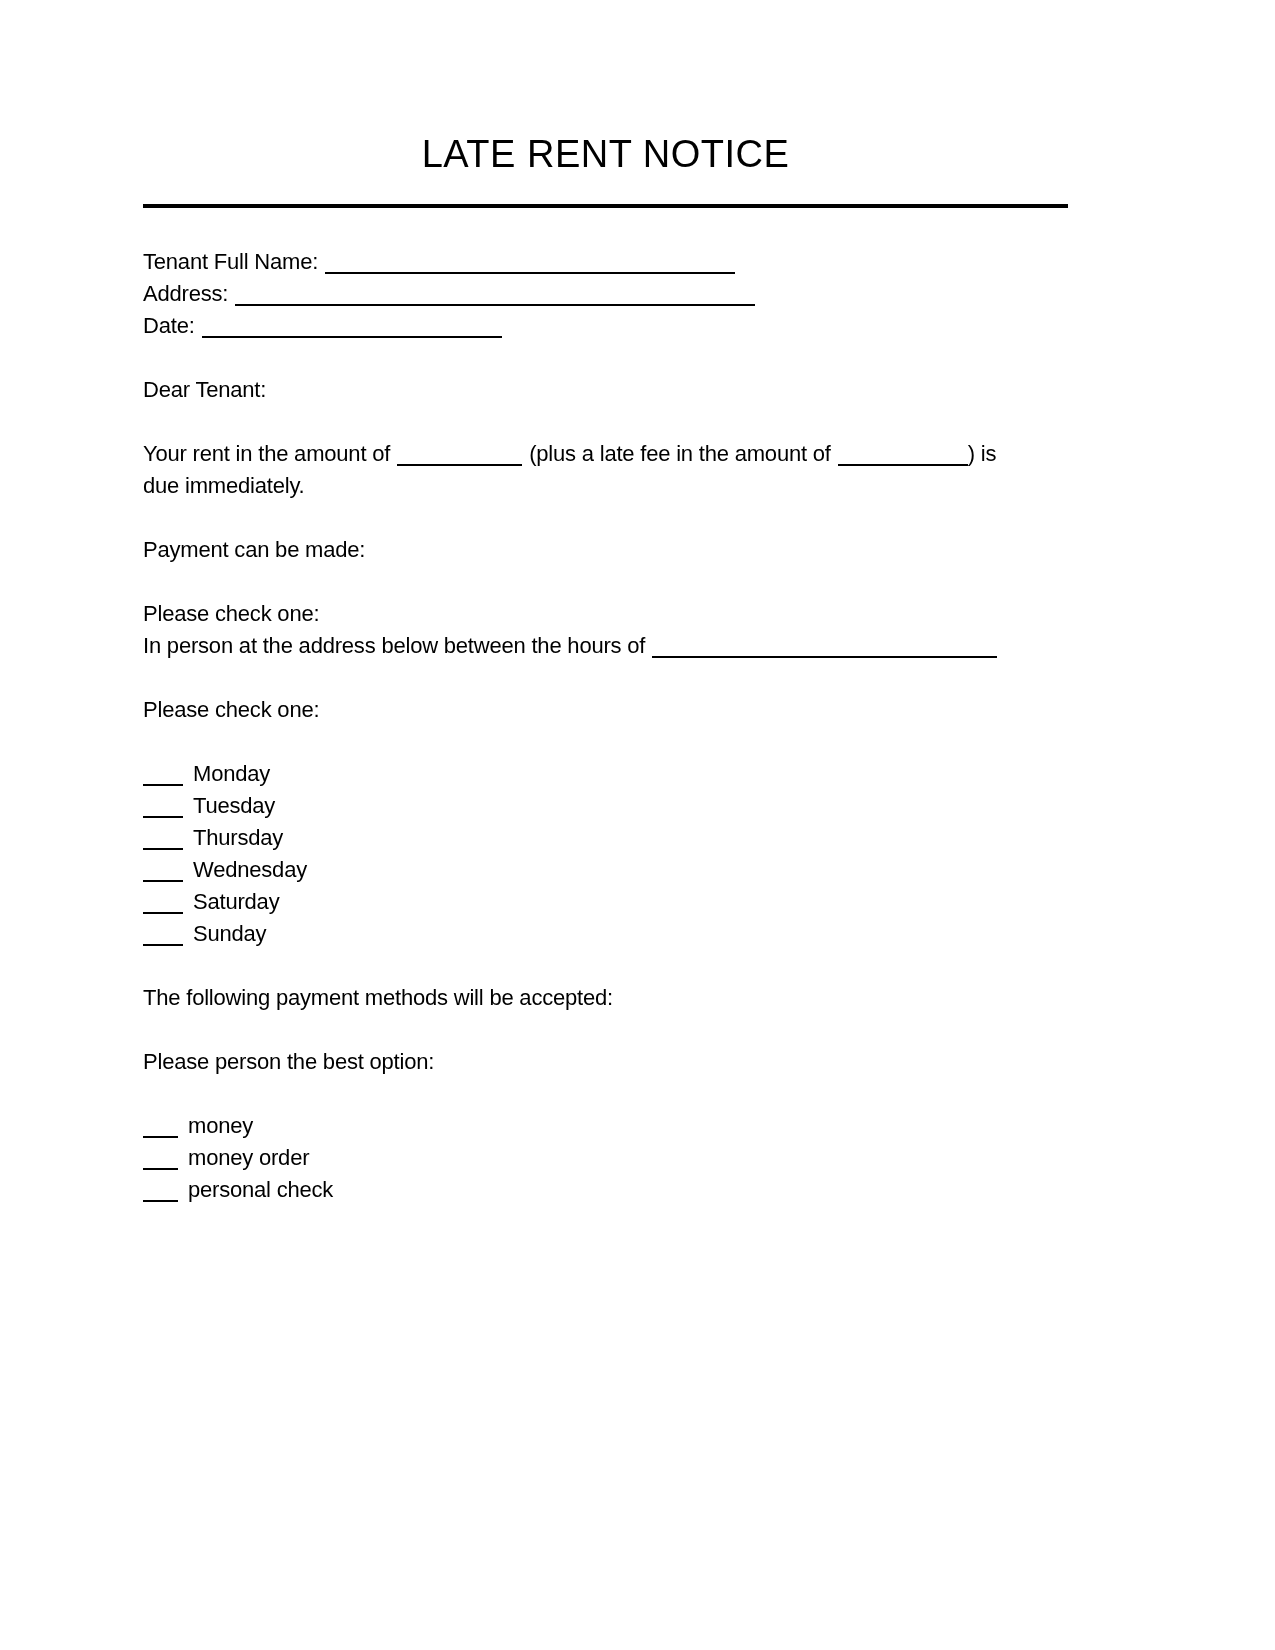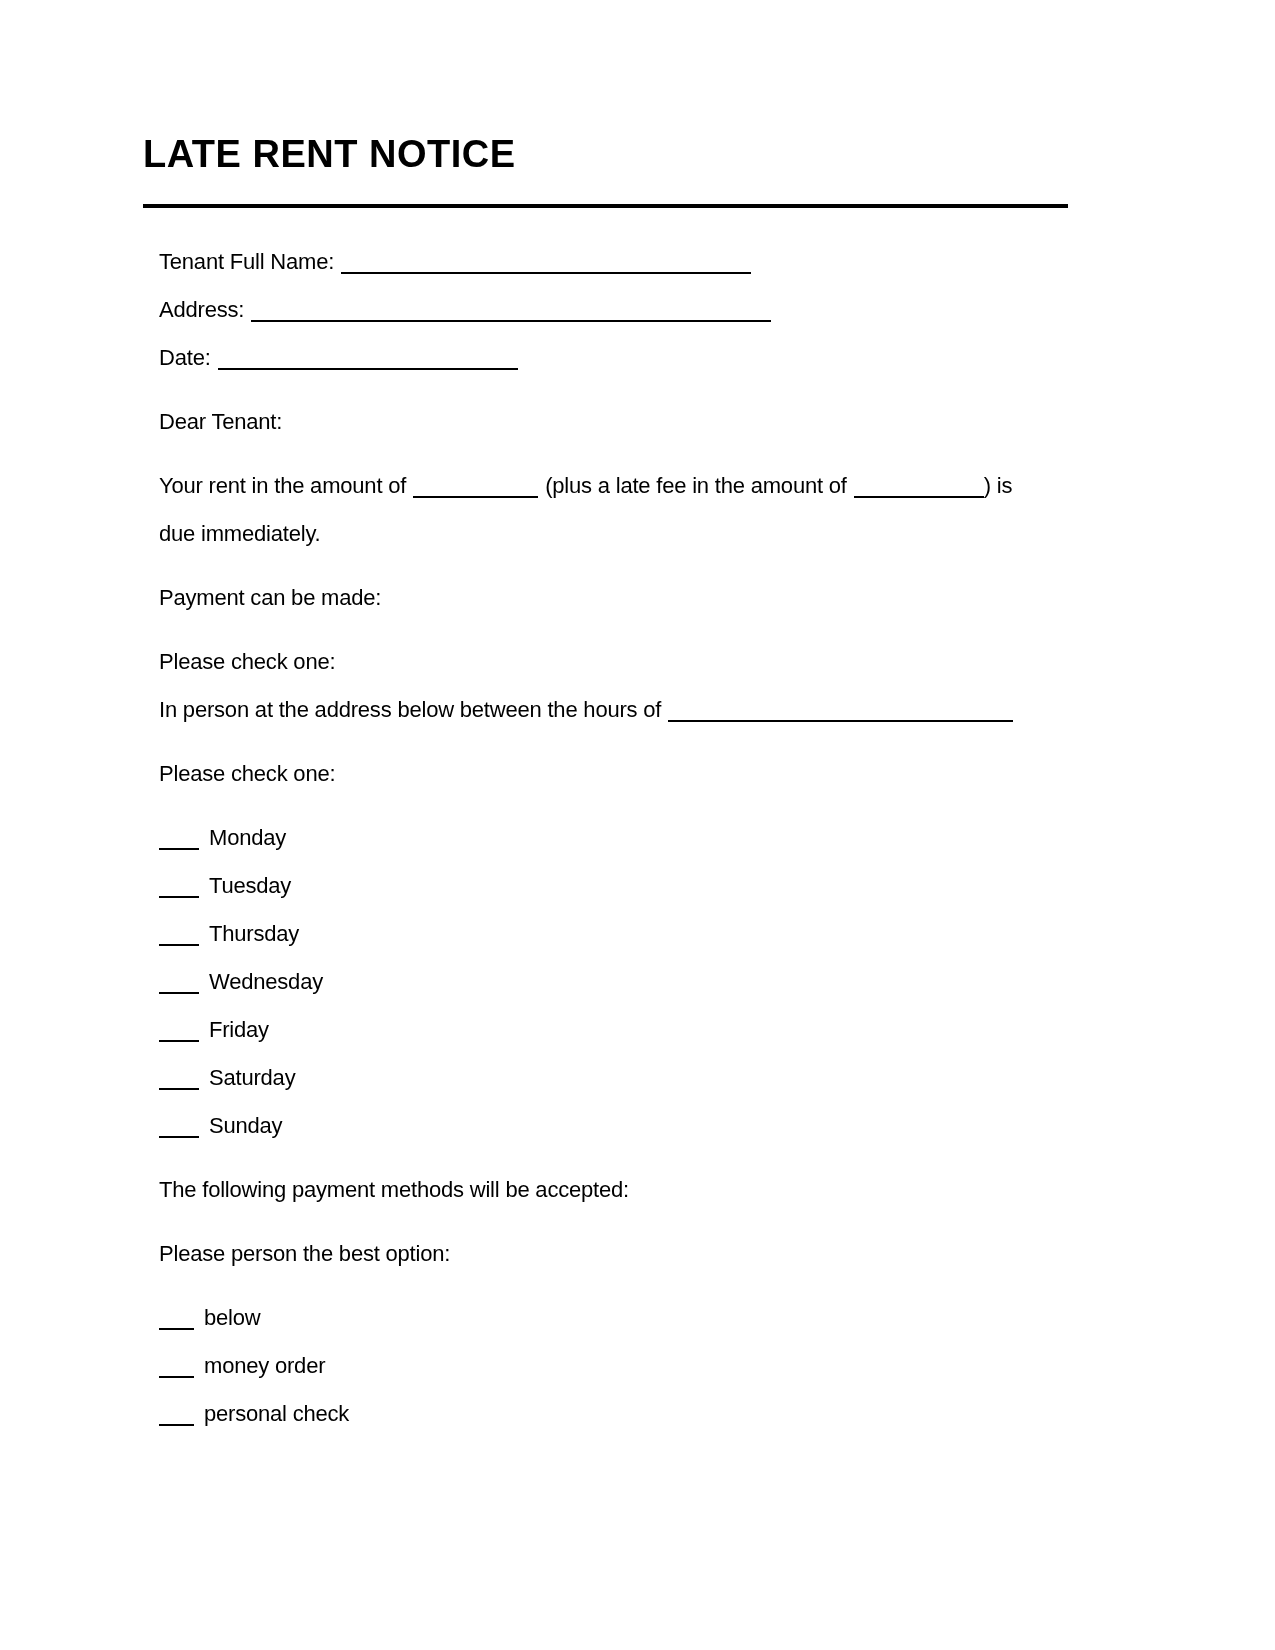--- a/index.html
+++ b/index.html
@@ -18,35 +18,35 @@
   .page {
     box-sizing: border-box;
     width: 925px;
     margin-left: 143px;
     padding-top: 132px;
   }
   h1.doc-title {
     margin: 0 0 28px 0;
     font-size: 38px;
     line-height: 44px;
-    font-weight: bold;
-    text-align: left;
+    font-weight: normal;
+    text-align: center;
     letter-spacing: 0.5px;
   }
   .title-rule {
     border: none;
     border-top: 4px solid #000000;
     margin: 0 0 38px 0;
     width: 100%;
   }
   .block {
     margin: 0 0 32px 0;
   }
   .line {
-    margin: 16px;
+    margin: 0;
     font-size: 22px;
     line-height: 32px;
     white-space: nowrap;
     letter-spacing: -0.2px;
   }
   .blank {
     display: inline-block;
     height: 20px;
     border-bottom: 2px solid #000000;
     vertical-align: -5px;
@@ -99,35 +99,34 @@
 
   <div class="block">
     <p class="line">Please check one:</p>
   </div>
 
   <div class="block">
     <p class="line"><span class="blank w-day"></span><span class="ml10">Monday</span></p>
     <p class="line"><span class="blank w-day"></span><span class="ml10">Tuesday</span></p>
     <p class="line"><span class="blank w-day"></span><span class="ml10">Thursday</span></p>
     <p class="line"><span class="blank w-day"></span><span class="ml10">Wednesday</span></p>
-    <p class="line"><span class="blank w-day"></span><span class="ml10">Friday</span></p>
     <p class="line"><span class="blank w-day"></span><span class="ml10">Saturday</span></p>
     <p class="line"><span class="blank w-day"></span><span class="ml10">Sunday</span></p>
   </div>
 
   <div class="block">
   </div>
 
   <div class="block">
     <p class="line">The following payment methods will be accepted:</p>
   </div>
 
   <div class="block">
     <p class="line">Please person the best option:</p>
   </div>
 
   <div class="block">
-    <p class="line"><span class="blank w-opt"></span><span class="ml10">below</span></p>
+    <p class="line"><span class="blank w-opt"></span><span class="ml10">money</span></p>
     <p class="line"><span class="blank w-opt"></span><span class="ml10">money order</span></p>
     <p class="line"><span class="blank w-opt"></span><span class="ml10">personal check</span></p>
   </div>
 
 </div>
 
 </body></html>

